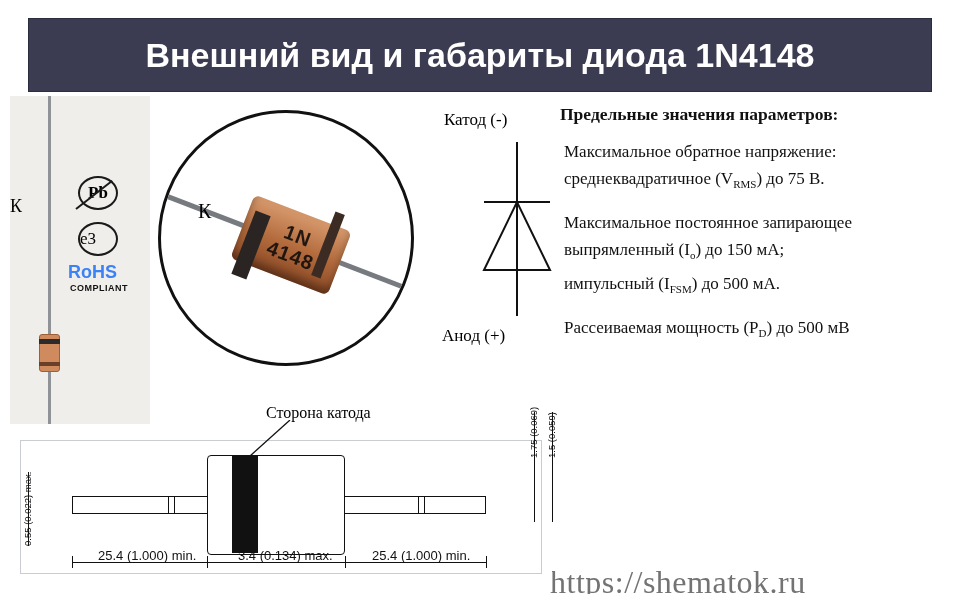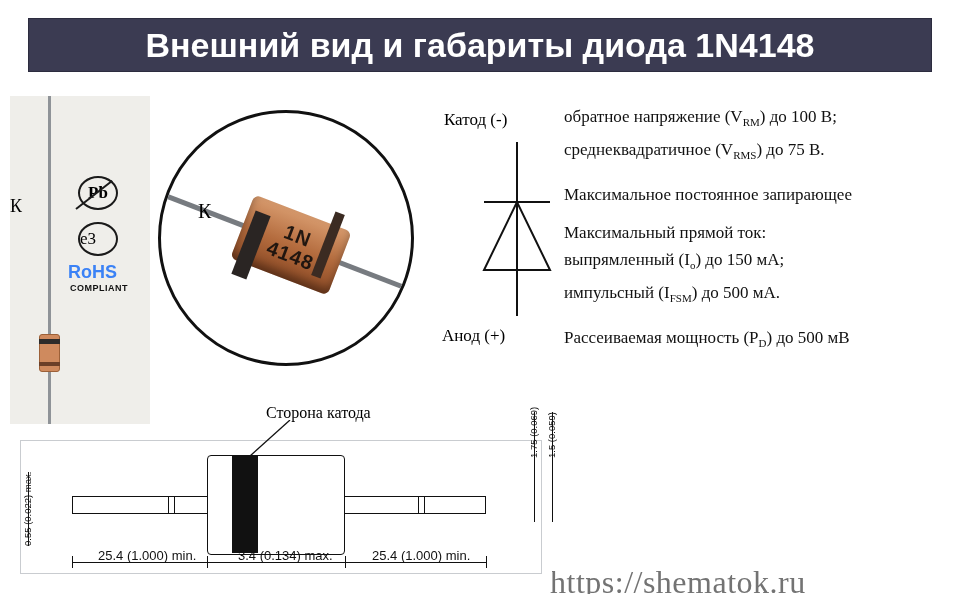--- a/index.html
+++ b/index.html
@@ -10,21 +10,21 @@
     background: #ffffff;
     font-family: "Liberation Serif", serif;
     overflow: hidden;
     position: relative;
   }
 
   
   #header {
     position: absolute;
     left: 28px; top: 18px;
-    width: 904px; height: 54px;
+    width: 904px; height: 74px;
     background: #3b3b52;
     border: 1px solid #2c2c3f;
     display: flex;
     align-items: center;
     justify-content: center;
   }
   #header-title {
     color: #ffffff;
     font-family: "Liberation Sans", sans-serif;
     font-weight: bold;
@@ -313,35 +313,33 @@
 <div class="lbl" id="anode-label">Анод (+)</div>
 <div id="symbol-box">
   <svg width="110" height="180" viewBox="0 0 110 180">
     <line x1="55" y1="2" x2="55" y2="176" stroke="#111" stroke-width="2"></line>
     <line x1="22" y1="62" x2="88" y2="62" stroke="#111" stroke-width="2"></line>
     <polygon points="22,130 88,130 55,62" fill="none" stroke="#111" stroke-width="2"></polygon>
   </svg>
 </div>
 
 <div id="spec-panel">
-
-
-  <p class="spec-line">
-    <span>обратное напряжение (V</span><sub>RM</sub><span>) до 100 В;</span>
-  </p>
+  <div id="spec-title">Предельные значения параметров:</div>
+
+  <p class="spec-line">Максимальное обратное напряжение:</p>
+
 
 
   <p class="spec-line">
     <span>среднеквадратичное (V</span><sub>RMS</sub><span>) до 75 В.</span>
   </p>
 
   <p class="spec-line spec-gap">Максимальное постоянное запирающее</p>
 
 
-  <p class="spec-line spec-gap">Максимальный прямой ток:</p>
 
   <p class="spec-line">
     <span>выпрямленный (I</span><sub>o</sub><span>) до 150 мА;</span>
   </p>
 
   <p class="spec-line">
     <span>импульсный (I</span><sub>FSM</sub><span>) до 500 мА.</span>
   </p>
 
   <p class="spec-line spec-gap">

